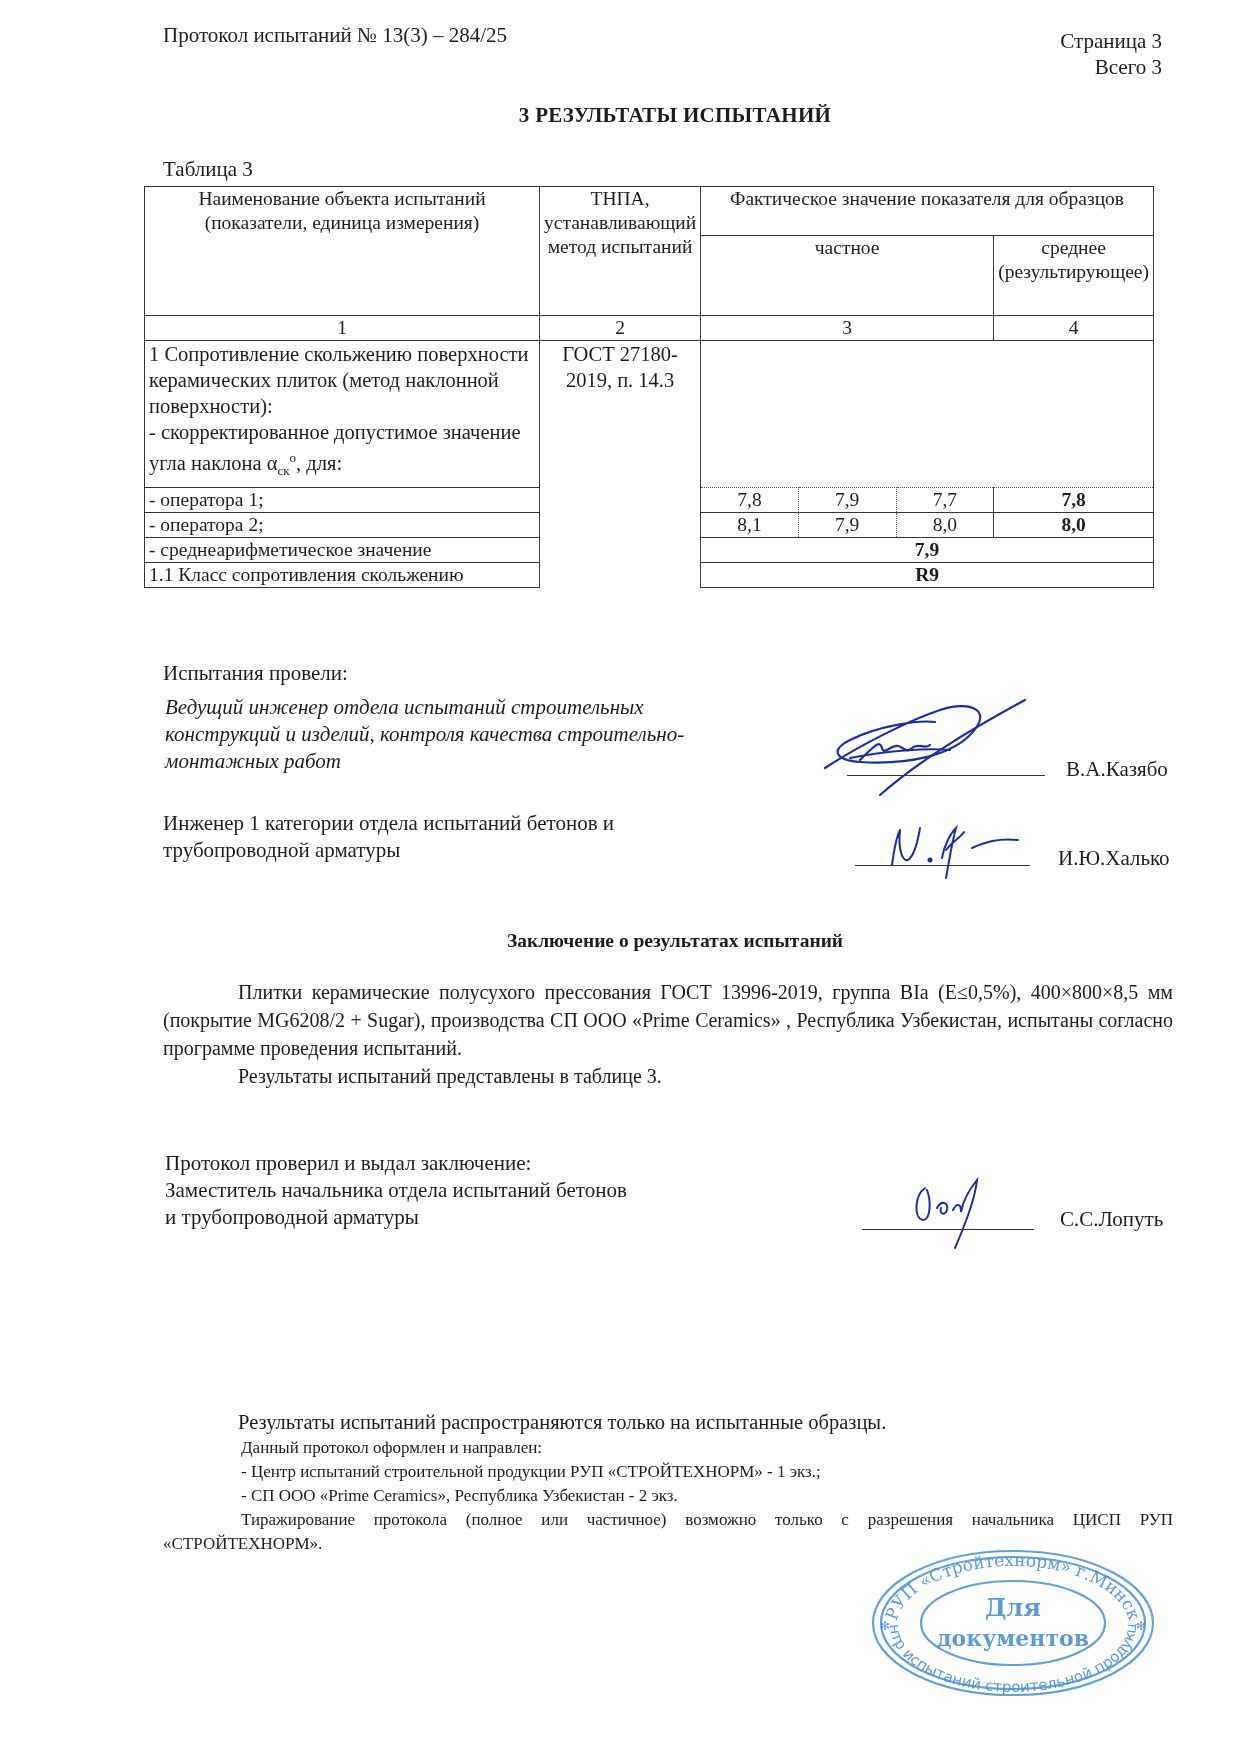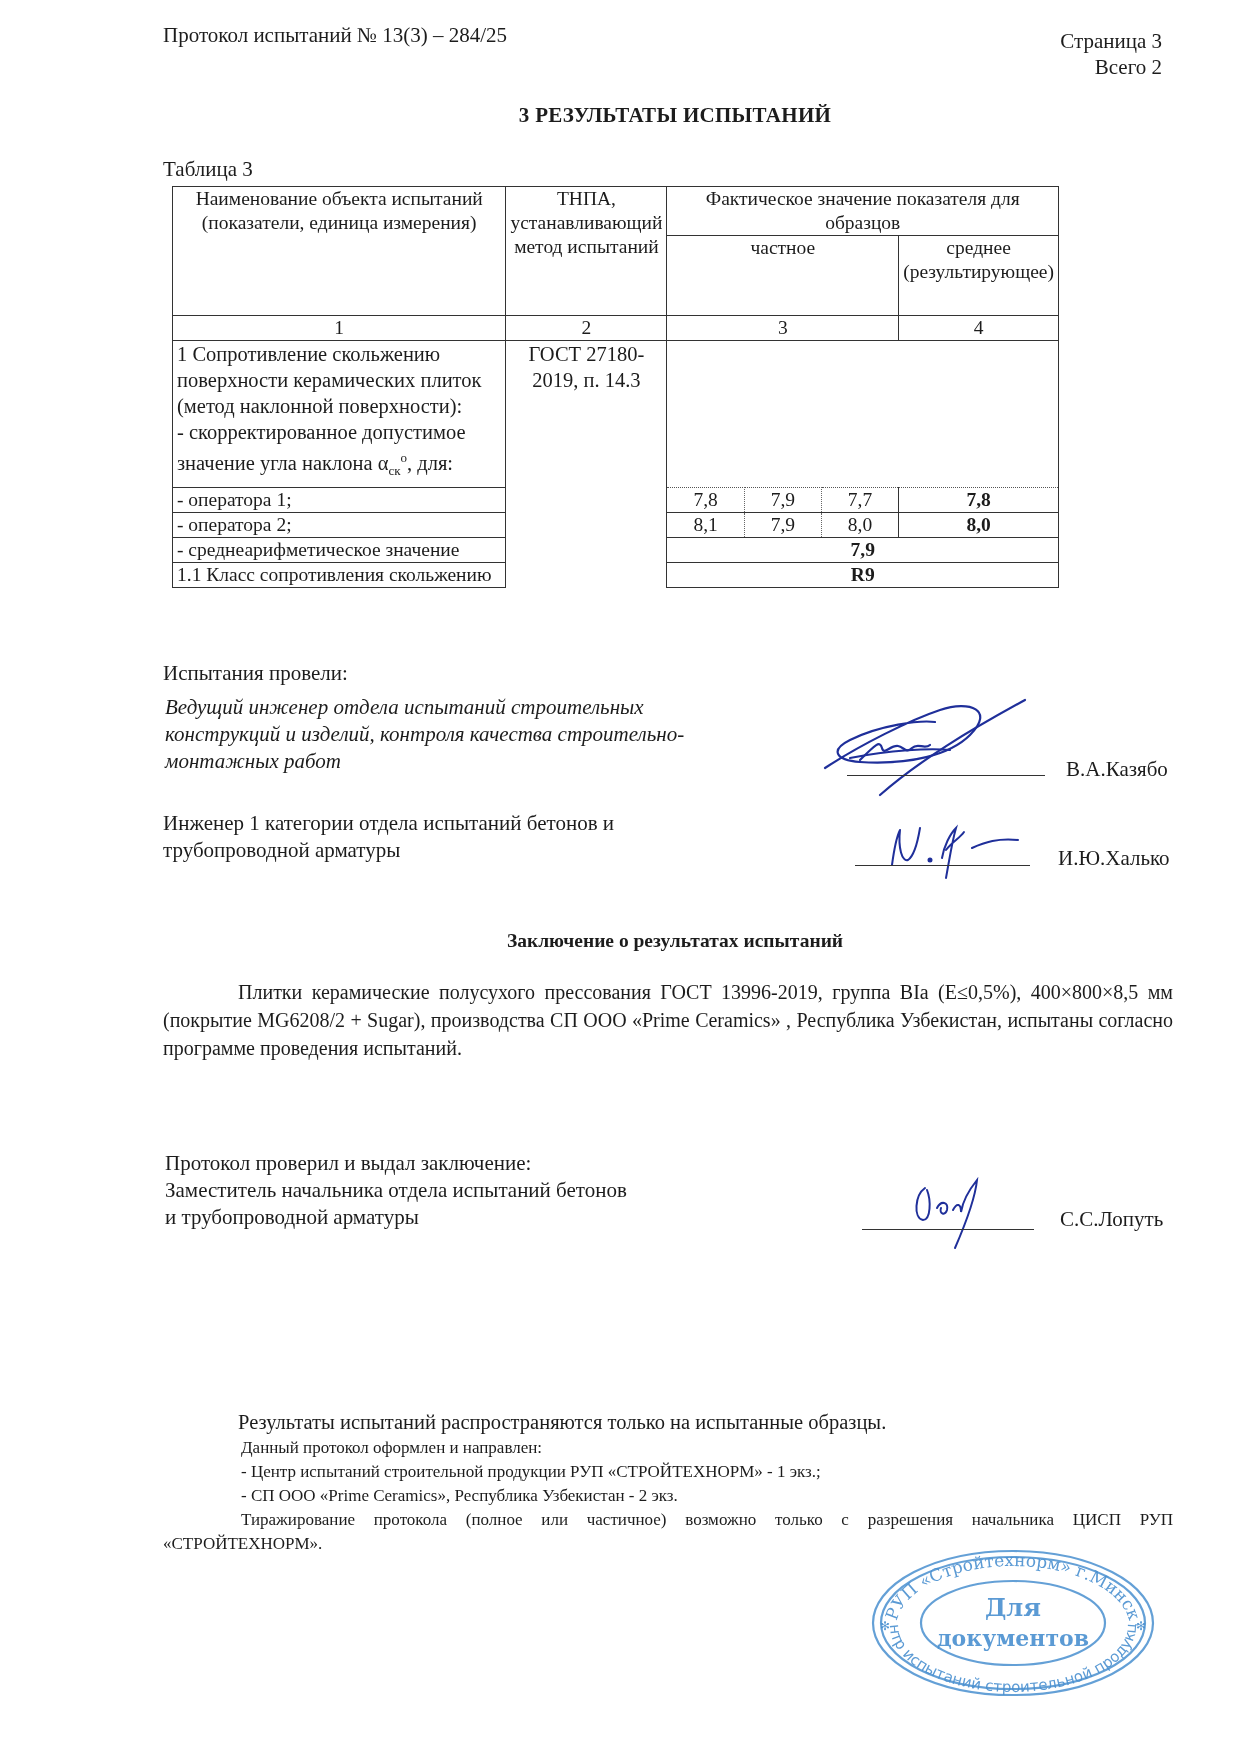--- a/index.html
+++ b/index.html
@@ -7,21 +7,21 @@
     width: 1240px; height: 1755px; background: #ffffff; position: relative; overflow: hidden;
     font-family: "Liberation Serif", "DejaVu Serif", serif; color: #1c1c1c;
   }
   .abs { position: absolute; }
   .hdr-left { left: 163px; top: 22px; font-size: 21px; line-height: 26px; }
   .hdr-right { right: 78px; top: 28px; font-size: 21px; line-height: 26px; text-align: right; }
   .section-title { left: 0; width: 1350px; top: 103px; text-align: center; font-size: 21px; font-weight: bold; letter-spacing: 0.3px; }
   .table-caption { left: 163px; top: 157px; font-size: 21px; }
 
   table.results {
-    position: absolute; left: 172px; top: 186px; width: 887px;
+    position: absolute; left: 144px; top: 186px; width: 1010px;
     border-collapse: collapse; font-size: 19.5px; line-height: 24px;
   }
   table.results td { border: 1.4px solid #333; padding: 0 4px; vertical-align: top; }
   .c1 { width: 405px; }
   .c2 { width: 137px; text-align: center; }
   .cv { width: 95px; text-align: center; }
   .c4 { width: 120px; text-align: center; }
   .hc { text-align: center; }
   .numrow td { text-align: center; height: 24px; }
   .val { text-align: center; vertical-align: middle !important; }
@@ -43,21 +43,21 @@
   .stamp { left: 868px; top: 1548px; width: 290px; height: 150px; }
 </style>
 </head>
 <body>
 
 <div class="abs hdr-left">
   <div>Протокол испытаний № 13(3) – 284/25</div>
 </div>
 <div class="abs hdr-right">
   <div>Страница 3</div>
-  <div>Всего 2</div>
+  <div>Всего 3</div>
 </div>
 
 <div class="abs section-title">3 РЕЗУЛЬТАТЫ ИСПЫТАНИЙ</div>
 <div class="abs table-caption">Таблица 3</div>
 
 <table class="results">
   <tbody>
       <tr>
     <td class="c1 hc" rowspan="2" style="height:128px;">Наименование объекта испытаний (показатели, единица измерения)</td>
     <td class="c2" rowspan="2">ТНПА, устанавливающий метод испытаний</td>
@@ -131,20 +131,21 @@
       <path d="M92 28 C105 22, 118 18, 138 20"></path>
     </g>
   </svg>
 </div>
 <div class="sig-line" style="left:855px; top:865px; width:175px;"></div>
 <div class="sig-name" style="left:1038px; top:846px;">И.Ю.Халько</div>
 
 <div class="abs concl-title">Заключение о результатах испытаний</div>
 <div class="abs concl-body">
   <p class="indent">Плитки керамические полусухого прессования ГОСТ 13996-2019, группа BIa (E≤0,5%), 400×800×8,5 мм (покрытие MG6208/2 + Sugar), производства СП ООО «Prime Ceramics» , Республика Узбекистан, испытаны согласно программе проведения испытаний.</p>
+  <p class="indent">Результаты испытаний представлены в таблице 3.</p>
 </div>
 
 <div class="abs block" style="left:165px; top:1150px; width:470px;">
   <div>Протокол проверил и выдал заключение:</div>
   <div>Заместитель начальника отдела испытаний бетонов и трубопроводной арматуры</div>
 </div>
 <div class="abs" style="left:905px; top:1170px; width:120px; height:80px;">
   <svg width="120" height="80" viewBox="0 0 120 80">
     <g fill="none" stroke="#1f2f9a" stroke-width="2" stroke-linecap="round">
       <path d="M20 18 C10 25, 8 48, 18 50 C26 50, 26 30, 22 20"></path>

